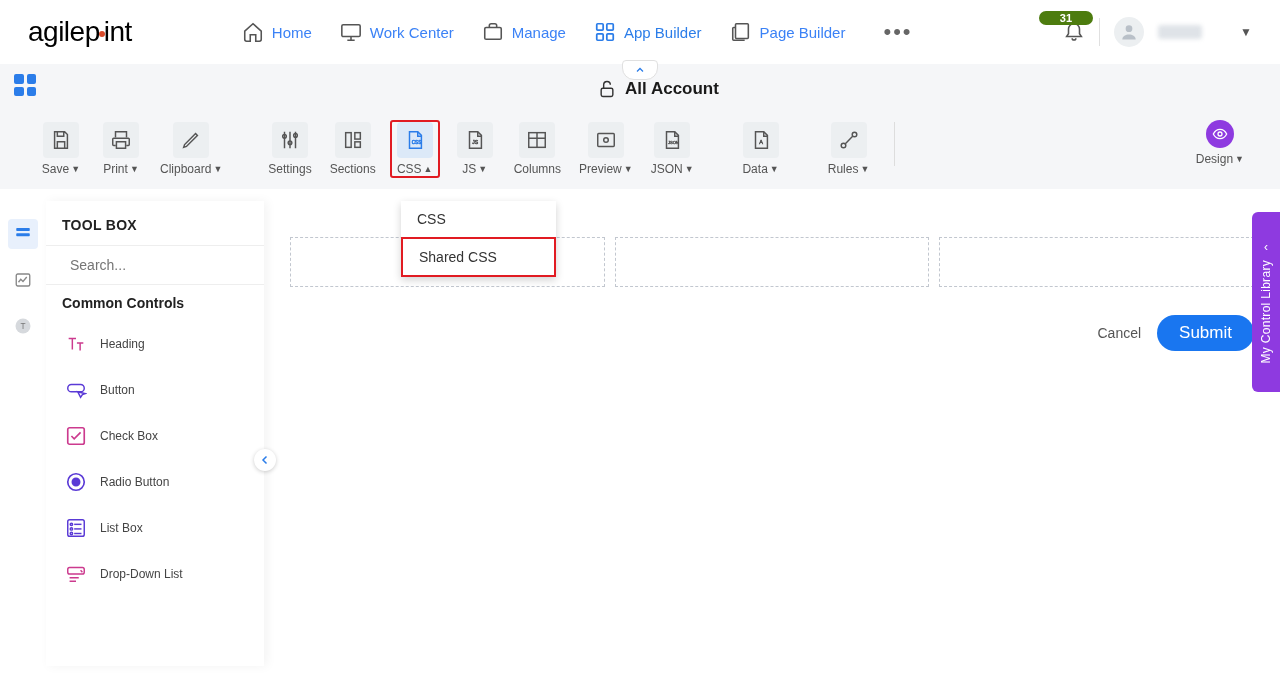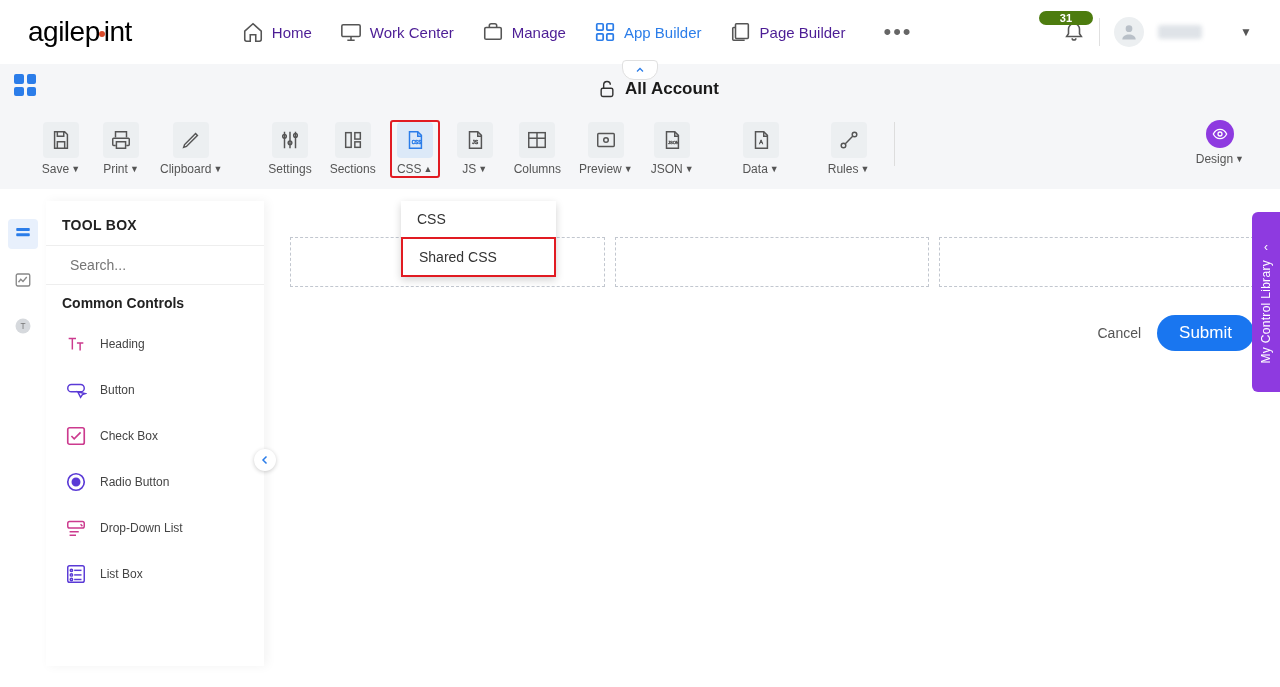--- a/index.html
+++ b/index.html
@@ -3,21 +3,21 @@
 <meta charset="utf-8">
 <style>
 * { box-sizing: border-box; margin: 0; padding: 0; font-family: -apple-system, BlinkMacSystemFont, "Segoe UI", Arial, sans-serif; }
 body { background: #fff; width: 1280px; height: 687px; overflow: hidden; position: relative; }
 
 
 .top-header { display: flex; align-items: center; padding: 12px 28px; height: 64px; background: #fff; }
 .logo { font-size: 28px; font-weight: 400; letter-spacing: -0.5px; color: #000; }
 .logo .dot { display: inline-block; width: 6px; height: 6px; background: #d84a2b; border-radius: 50%; vertical-align: middle; margin: 0 -1px; }
 .nav-tabs { display: flex; gap: 28px; margin-left: 110px; align-items: center; }
-.nav-tab { display: flex; align-items: center; gap: 8px; color: #4c1d95; font-size: 15px; cursor: pointer; }
+.nav-tab { display: flex; align-items: center; gap: 8px; color: #3b82f6; font-size: 15px; cursor: pointer; }
 .nav-tab.active { color: #2b7de9; }
 .nav-tab svg { width: 22px; height: 22px; }
 .nav-more { margin-left: 10px; font-size: 22px; color: #666; letter-spacing: 2px; cursor: pointer; }
 .header-right { margin-left: auto; display: flex; align-items: center; gap: 14px; }
 .bell-wrap { position: relative; }
 .badge { position: absolute; top: -8px; right: -8px; background: #4d7c0f; color: #fff; font-size: 11px; font-weight: 600; border-radius: 9px; padding: 1px 21px; }
 .vdiv { width: 1px; height: 28px; background: #e0e0e0; }
 .avatar { width: 30px; height: 30px; border-radius: 50%; background: #eceff1; display: flex; align-items: center; justify-content: center; }
 .username-blur { width: 44px; height: 14px; background: #dfe3e8; border-radius: 3px; filter: blur(2px); }
 .chev-down { color: #555; font-size: 12px; margin-left: 24px; }
@@ -413,41 +413,41 @@
         <span class="ico">
             <svg width="22" height="22" viewBox="0 0 24 24" fill="none" stroke="#5a3ad6" stroke-width="1.8">
               <circle cx="12" cy="12" r="9"></circle>
               <circle cx="12" cy="12" r="4" fill="#5a3ad6"></circle>
             </svg>
           </span>
         <span>Radio Button</span>
       </div>
       <div class="toolbox-el">
         <span class="ico">
-            <svg width="22" height="22" viewBox="0 0 24 24" fill="none" stroke="#cc3a8e" stroke-width="1.6">
-              <rect x="3" y="5" width="18" height="7" rx="2"></rect>
-              <path d="M17 8l2 2M5 16h10M5 20h7"></path>
-            </svg>
-          </span>
-        <span>Drop-Down List</span>
-      </div>
-      <div class="toolbox-el">
-        <span class="ico">
             <svg width="22" height="22" viewBox="0 0 24 24" fill="none" stroke="#5a3ad6" stroke-width="1.6">
               <rect x="3" y="3" width="18" height="18" rx="2"></rect>
               <circle cx="7" cy="8" r="1.3"></circle>
               <path d="M10 8h8"></path>
               <circle cx="7" cy="13" r="1.3"></circle>
               <path d="M10 13h8"></path>
               <circle cx="7" cy="18" r="1.3"></circle>
               <path d="M10 18h8"></path>
             </svg>
           </span>
         <span>List Box</span>
       </div>
+      <div class="toolbox-el">
+        <span class="ico">
+            <svg width="22" height="22" viewBox="0 0 24 24" fill="none" stroke="#cc3a8e" stroke-width="1.6">
+              <rect x="3" y="5" width="18" height="7" rx="2"></rect>
+              <path d="M17 8l2 2M5 16h10M5 20h7"></path>
+            </svg>
+          </span>
+        <span>Drop-Down List</span>
+      </div>
     </div>
     <div class="collapse-handle">
       <svg width="12" height="12" viewBox="0 0 24 24" fill="none" stroke="#2b7de9" stroke-width="3">
           <path d="M15 5l-7 7 7 7"></path>
         </svg>
     </div>
   </div>
 
   <div class="canvas-area">
     <div class="canvas-row">

